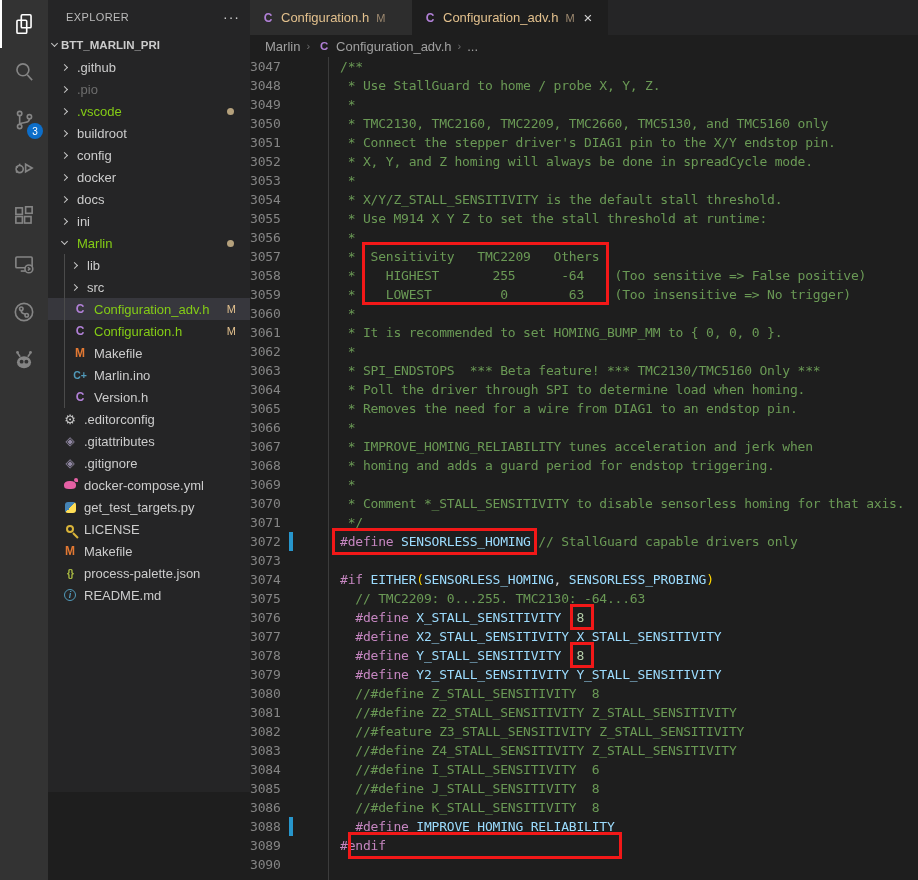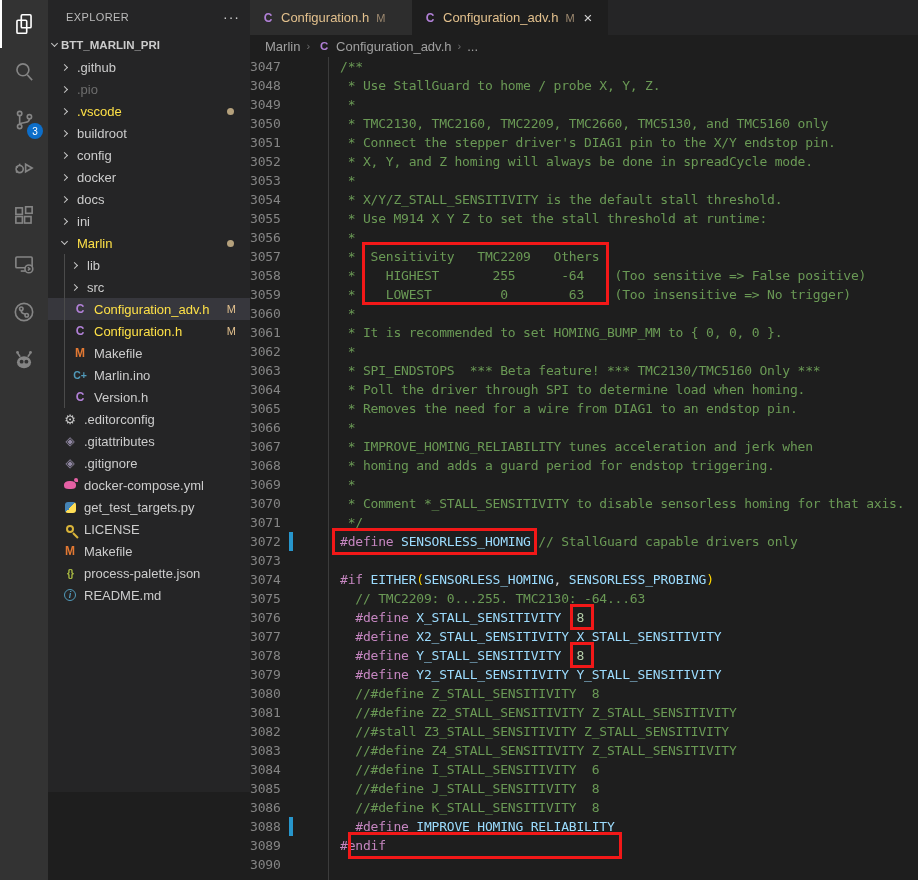--- a/index.html
+++ b/index.html
@@ -47,21 +47,21 @@
   .tree { position:relative; }
   .tree-row {
     position:relative; height:22px; display:flex; align-items:center;
     cursor:pointer; white-space:nowrap;text-align:center;
   }
   .tree-row.selected { background:#37373d; }
   .tree-row .label { margin-left:6px; }
   .lvl1 { padding-left:14px; }
   .lvl2 { padding-left:24px; }
   .dim   { color:#6e6e6e; }
-  .mod   { color:#fde047; }
+  .mod   { color:#84cc16; }
   .chev {
     width:5px; height:5px; border-right:1.4px solid #c5c5c5; border-bottom:1.4px solid #c5c5c5;
     display:inline-block; transform:rotate(-45deg); margin-right:4px; flex:none;
   }
   .chev.open { transform:rotate(45deg); margin-top:-3px; }
   .ficon { width:16px; display:inline-flex; justify-content:center; align-items:center;
            font-weight:bold; font-size:12px; flex:none; }
   .ic-c    { color:#b180d7; }
   .ic-m    { color:#e37933; }
   .ic-ino  { color:#519aba; font-size:10.5px; }
@@ -375,21 +375,21 @@
           <div class="cl"><span class="num">3072</span><span class="modbar"></span><span class="txt"><span class="s-k">#define</span><span class="s-d"> </span><span class="s-i">SENSORLESS_HOMING</span><span class="s-c"> // StallGuard capable drivers only</span></span></div>
           <div class="cl"><span class="num">3073</span><span class="txt"></span></div>
           <div class="cl"><span class="num">3074</span><span class="txt"><span class="s-k">#if</span><span class="s-d"> </span><span class="s-i">EITHER</span><span class="s-p">(</span><span class="s-i">SENSORLESS_HOMING</span><span class="s-d">, </span><span class="s-i">SENSORLESS_PROBING</span><span class="s-p">)</span></span></div>
           <div class="cl"><span class="num">3075</span><span class="txt"><span class="s-c">  // TMC2209: 0...255. TMC2130: -64...63</span></span></div>
           <div class="cl"><span class="num">3076</span><span class="txt"><span class="s-d">  </span><span class="s-k">#define</span><span class="s-d"> </span><span class="s-i">X_STALL_SENSITIVITY</span><span class="s-d">  </span><span class="s-n">8</span></span></div>
           <div class="cl"><span class="num">3077</span><span class="txt"><span class="s-d">  </span><span class="s-k">#define</span><span class="s-d"> </span><span class="s-i">X2_STALL_SENSITIVITY</span><span class="s-d"> </span><span class="s-i">X_STALL_SENSITIVITY</span></span></div>
           <div class="cl"><span class="num">3078</span><span class="txt"><span class="s-d">  </span><span class="s-k">#define</span><span class="s-d"> </span><span class="s-i">Y_STALL_SENSITIVITY</span><span class="s-d">  </span><span class="s-n">8</span></span></div>
           <div class="cl"><span class="num">3079</span><span class="txt"><span class="s-d">  </span><span class="s-k">#define</span><span class="s-d"> </span><span class="s-i">Y2_STALL_SENSITIVITY</span><span class="s-d"> </span><span class="s-i">Y_STALL_SENSITIVITY</span></span></div>
           <div class="cl"><span class="num">3080</span><span class="txt"><span class="s-c">  //#define Z_STALL_SENSITIVITY  8</span></span></div>
           <div class="cl"><span class="num">3081</span><span class="txt"><span class="s-c">  //#define Z2_STALL_SENSITIVITY Z_STALL_SENSITIVITY</span></span></div>
-          <div class="cl"><span class="num">3082</span><span class="txt"><span class="s-c">  //#stall Z3_STALL_SENSITIVITY Z_STALL_SENSITIVITY</span></span></div>
+          <div class="cl"><span class="num">3082</span><span class="txt"><span class="s-c">  //#feature Z3_STALL_SENSITIVITY Z_STALL_SENSITIVITY</span></span></div>
           <div class="cl"><span class="num">3083</span><span class="txt"><span class="s-c">  //#define Z4_STALL_SENSITIVITY Z_STALL_SENSITIVITY</span></span></div>
           <div class="cl"><span class="num">3084</span><span class="txt"><span class="s-c">  //#define I_STALL_SENSITIVITY  6</span></span></div>
           <div class="cl"><span class="num">3085</span><span class="txt"><span class="s-c">  //#define J_STALL_SENSITIVITY  8</span></span></div>
           <div class="cl"><span class="num">3086</span><span class="txt"><span class="s-c">  //#define K_STALL_SENSITIVITY  8</span></span></div>
           <div class="cl"><span class="num">3088</span><span class="modbar"></span><span class="txt"><span class="s-d">  </span><span class="s-k">#define</span><span class="s-d"> </span><span class="s-i">IMPROVE_HOMING_RELIABILITY</span></span></div>
           <div class="cl"><span class="num">3089</span><span class="txt"><span class="s-k">#endif</span></span></div>
           <div class="cl"><span class="num">3090</span><span class="txt"></span></div>
         </div>
     </div>
   </div>

